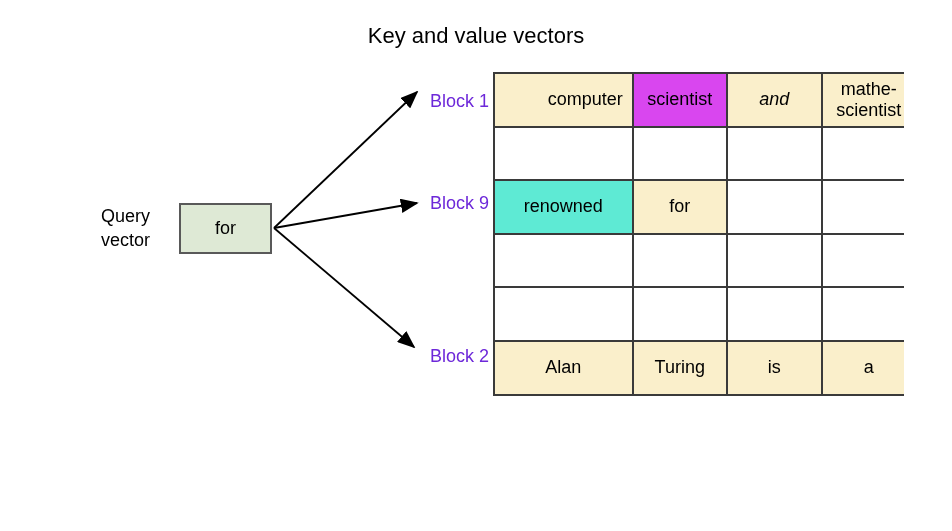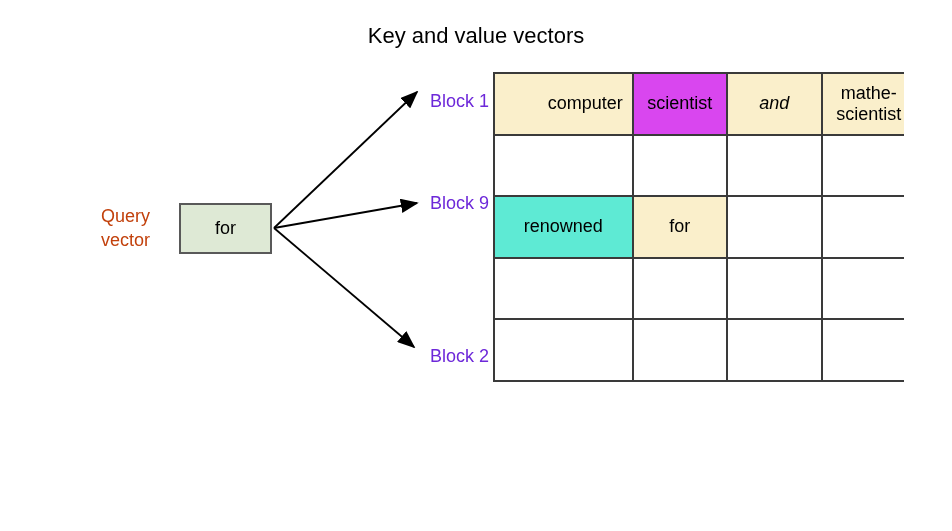--- a/index.html
+++ b/index.html
@@ -37,21 +37,21 @@
   }
 
   
   #query-label {
     position: absolute;
     left: 101px;
     top: 204px;
     width: 78px;
     font-size: 18px;
     line-height: 24px;
-    color: #c2410c;
+    color: #000000;
     text-align: left;
   }
   #query-label span { display: block; }
 
   
   #query-box {
     position: absolute;
     left: 179px;
     top: 203px;
     width: 93px;
@@ -220,16 +220,30 @@
           <td style="background: rgb(255, 255, 255);">
             <span class="cell-text"></span>
           </td>
           <td style="background: rgb(255, 255, 255);">
             <span class="cell-text"></span>
           </td>
           <td style="background: rgb(255, 255, 255);">
             <span class="cell-text"></span>
           </td>
         </tr>
+        <tr>
+          <td class="filled" style="background: rgb(250, 239, 203);">
+            <span class="cell-text">Alan</span>
+          </td>
+          <td class="filled" style="background: rgb(250, 239, 203);">
+            <span class="cell-text">Turing</span>
+          </td>
+          <td class="filled" style="background: rgb(250, 239, 203);">
+            <span class="cell-text">is</span>
+          </td>
+          <td class="filled" style="background: rgb(250, 239, 203);">
+            <span class="cell-text">a</span>
+          </td>
+        </tr>
       </tbody>
   </table>
 
 </div>
 
 </body></html>

